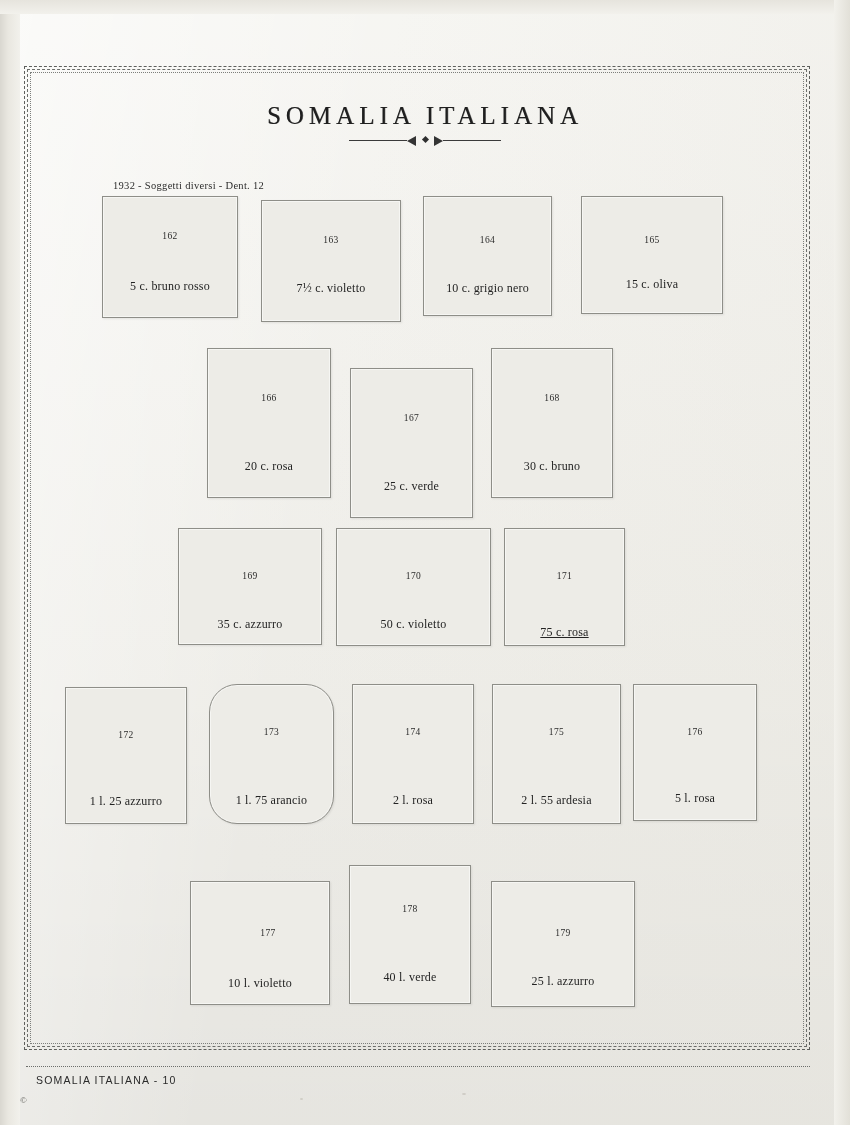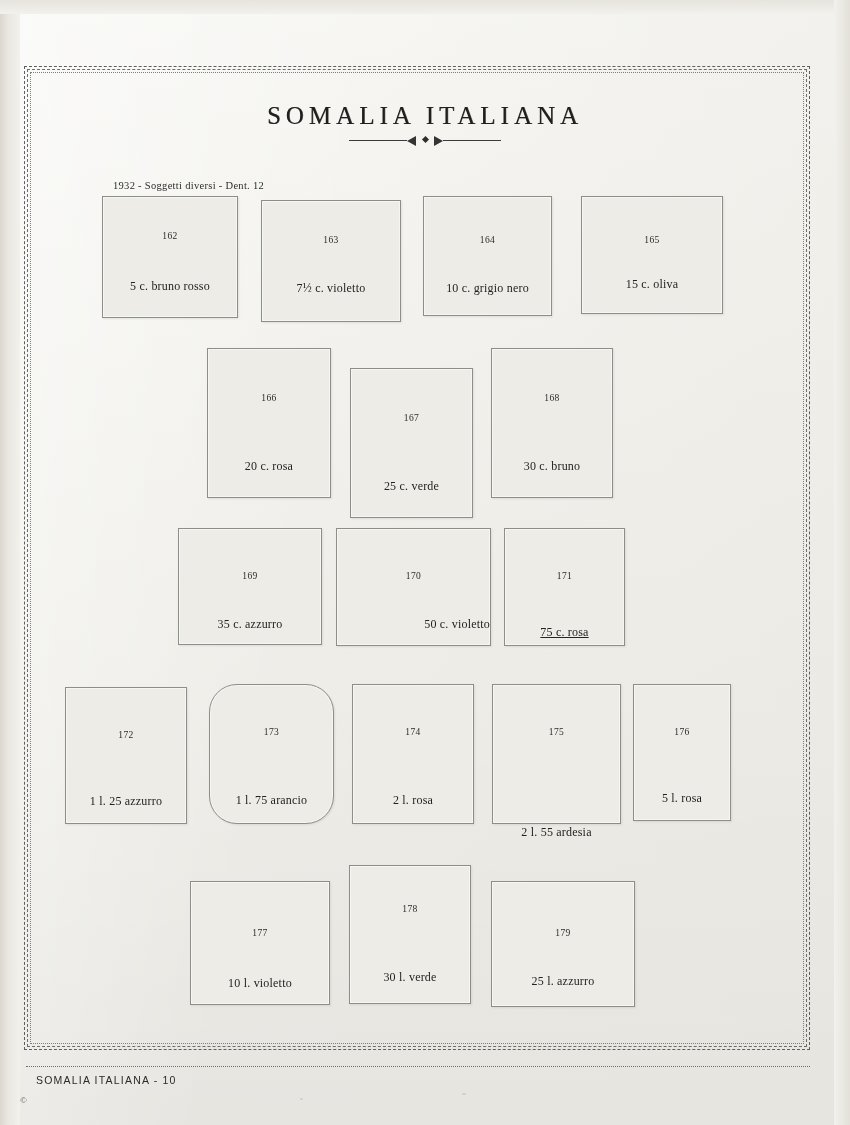--- a/index.html
+++ b/index.html
@@ -231,53 +231,53 @@
       <div class="stamp" style="left: 491px; top: 348px; width: 122px; height: 150px;">
         <div class="num" style="top: 44px;">168</div>
         <div class="desc" style="top: 110px;">30 c. bruno</div>
       </div>
       <div class="stamp" style="left: 178px; top: 528px; width: 144px; height: 117px;">
         <div class="num" style="top: 42px;">169</div>
         <div class="desc" style="top: 88px;">35 c. azzurro</div>
       </div>
       <div class="stamp" style="left: 336px; top: 528px; width: 155px; height: 118px;">
         <div class="num" style="top: 42px;">170</div>
-        <div class="desc" style="top: 88px; text-align: right;">50 c. violetto</div>
+        <div class="desc" style="top: 88px;">50 c. violetto</div>
       </div>
       <div class="stamp" style="left: 504px; top: 528px; width: 121px; height: 118px;">
         <div class="num" style="top: 42px;">171</div>
         <div class="desc" style="top: 96px; text-decoration: underline;">75 c. rosa</div>
       </div>
       <div class="stamp" style="left: 65px; top: 687px; width: 122px; height: 137px;">
         <div class="num" style="top: 42px;">172</div>
         <div class="desc" style="top: 106px;">1 l. 25 azzurro</div>
       </div>
       <div class="stamp" style="left: 209px; top: 684px; width: 125px; height: 140px; border-radius: 28px;">
         <div class="num" style="top: 42px;">173</div>
         <div class="desc" style="top: 108px;">1 l. 75 arancio</div>
       </div>
       <div class="stamp" style="left: 352px; top: 684px; width: 122px; height: 140px;">
         <div class="num" style="top: 42px;">174</div>
         <div class="desc" style="top: 108px;">2 l. rosa</div>
       </div>
       <div class="stamp" style="left: 492px; top: 684px; width: 129px; height: 140px;">
         <div class="num" style="top: 42px;">175</div>
-        <div class="desc" style="top: 108px; margin-top: 32px;">2 l. 55 ardesia</div>
-      </div>
-      <div class="stamp" style="left: 633px; top: 684px; width: 98px; height: 137px;">
+        <div class="desc" style="top: 108px;">2 l. 55 ardesia</div>
+      </div>
+      <div class="stamp" style="left: 633px; top: 684px; width: 124px; height: 137px;">
         <div class="num" style="top: 42px;">176</div>
         <div class="desc" style="top: 106px;">5 l. rosa</div>
       </div>
       <div class="stamp" style="left: 190px; top: 881px; width: 140px; height: 124px;">
-        <div class="num" style="top: 46px;">177</div>
+        <div class="num" style="top: 46px; padding-left: 8px;">177</div>
         <div class="desc" style="top: 94px;">10 l. violetto</div>
       </div>
       <div class="stamp" style="left: 349px; top: 865px; width: 122px; height: 139px;">
         <div class="num" style="top: 38px;">178</div>
-        <div class="desc" style="top: 104px;">30 l. verde</div>
+        <div class="desc" style="top: 104px;">40 l. verde</div>
       </div>
       <div class="stamp" style="left: 491px; top: 881px; width: 144px; height: 126px;">
         <div class="num" style="top: 46px;">179</div>
         <div class="desc" style="top: 92px;">25 l. azzurro</div>
       </div>
     </div>
 
   <div class="footer-rule"></div>
   <div class="footer">SOMALIA ITALIANA - 10</div>
   <div class="corner-mark">©</div>

